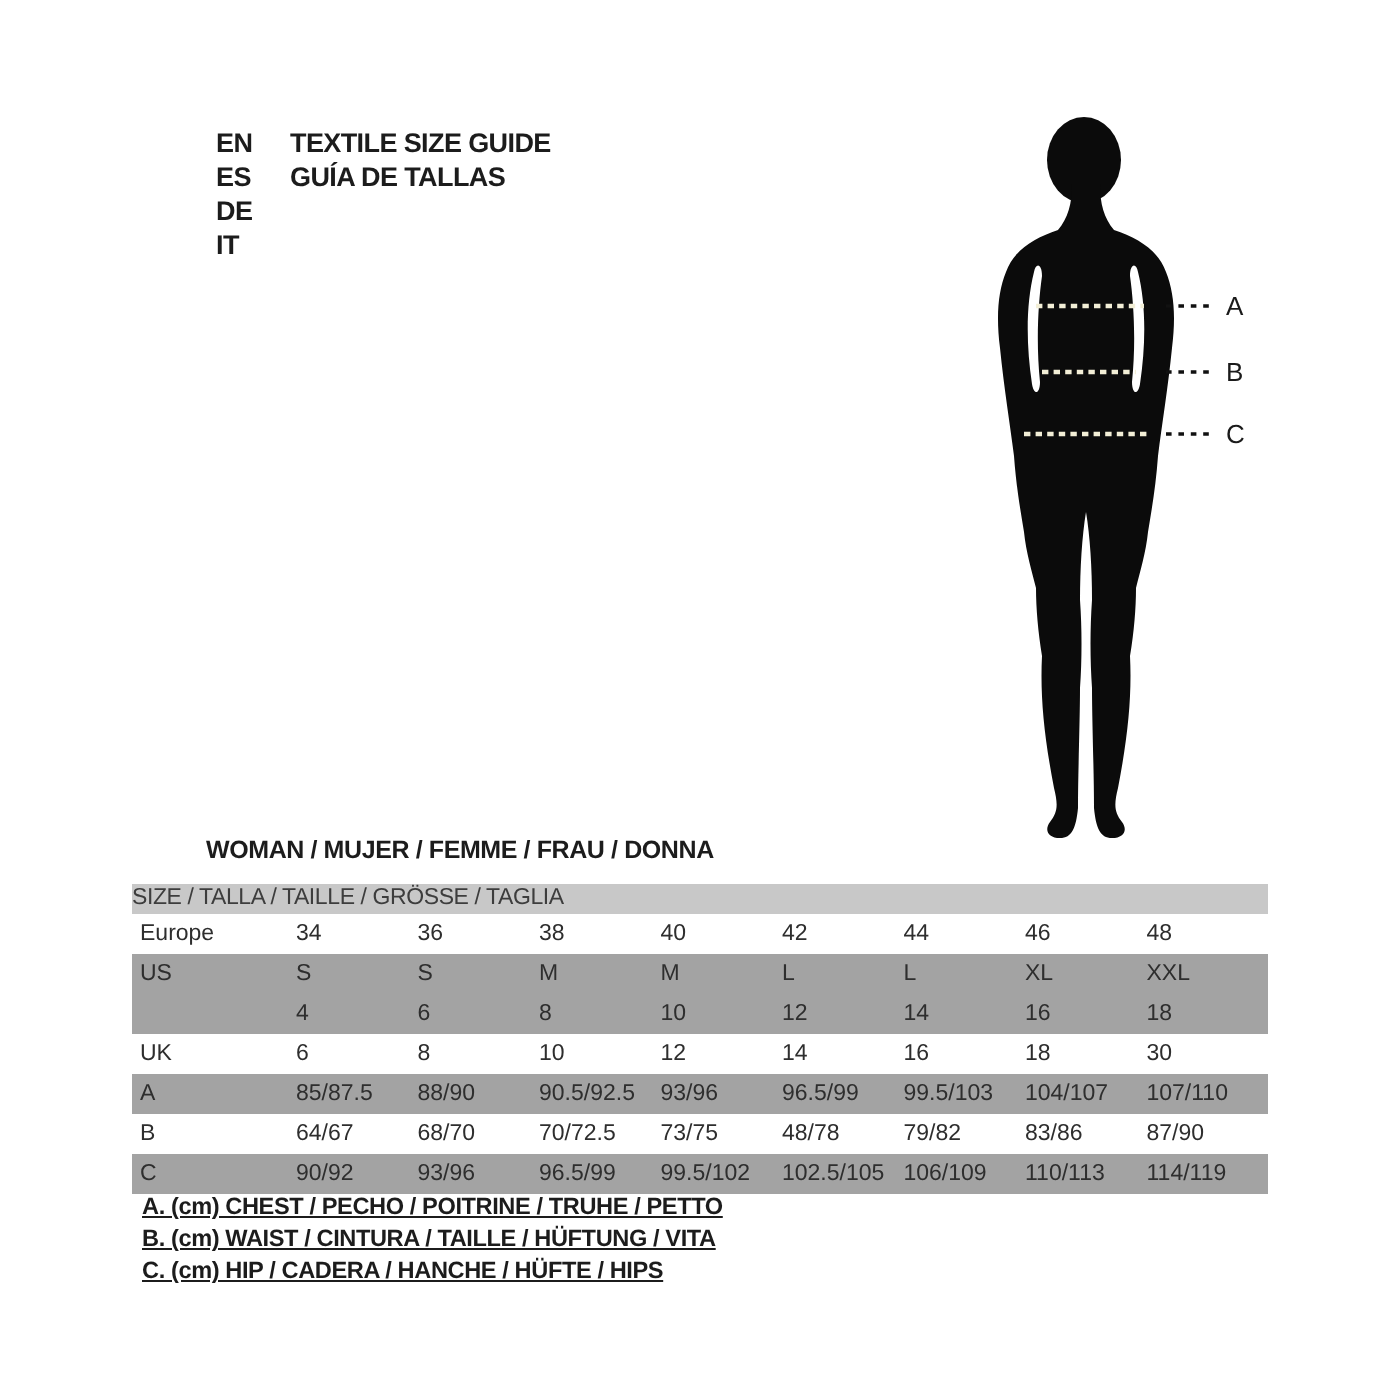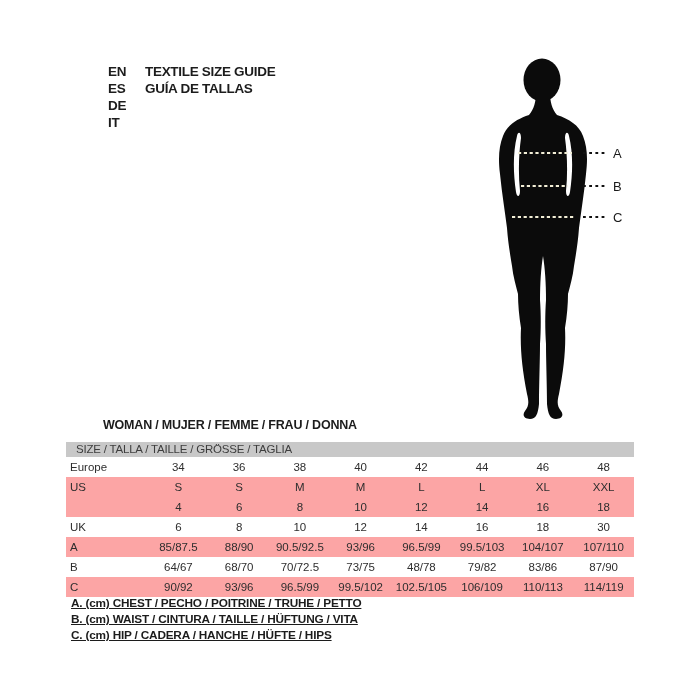--- a/index.html
+++ b/index.html
@@ -10,25 +10,25 @@
   
   .lang-block{position:absolute;left:71px;top:63px;margin-left:37px;}
   .lang-row{display:flex;line-height:17px;font-size:13.5px;font-weight:bold;letter-spacing:-0.3px;}
   .lang-code{width:37px;flex:0 0 37px;}
   
   .figure-svg{position:absolute;left:455px;top:48px;width:180px;height:380px;}
   
   .section-title{position:absolute;left:70px;top:418px;font-size:12.5px;font-weight:bold;letter-spacing:-0.2px;margin-left:33px;}
   
   .size-table{position:absolute;left:66px;top:442px;width:568px;font-size:11.5px;color:#2e2e2e;}
-  .thead{height:15px;line-height:15px;background:#c8c8c8;color:#3d3d3d;padding-left:10px;letter-spacing:-0.2px;}
+  .thead{height:15px;line-height:15px;background:#c8c8c8;color:#3d3d3d;padding-left:0;letter-spacing:-0.2px;}
   .trow{display:flex;align-items:center;height:20px;}
-  .trow.shaded{background:#fca5a5;}
+  .trow.shaded{background:#a3a3a3;}
   .rlabel{flex:0 0 78px;padding-left:4px;text-align:left;}
-  .cell{flex:1;text-align:center;}
+  .cell{flex:1;}
   
   .legend{position:absolute;left:71px;top:595px;}
   .legend-line{line-height:16.2px;font-size:11.8px;font-weight:bold;letter-spacing:-0.2px;text-decoration:underline;}
 </style>
 </head>
 <body>
 
 <div class="canvas">
 
   <div class="lang-block">

